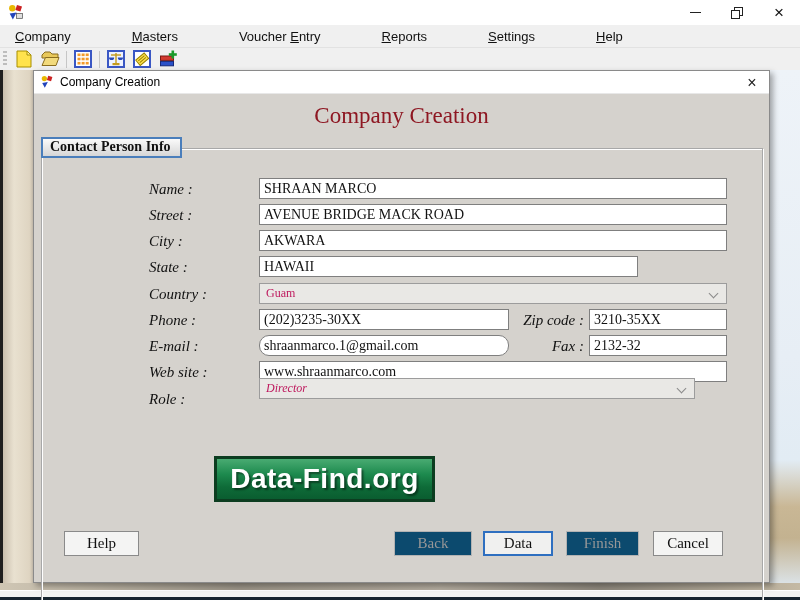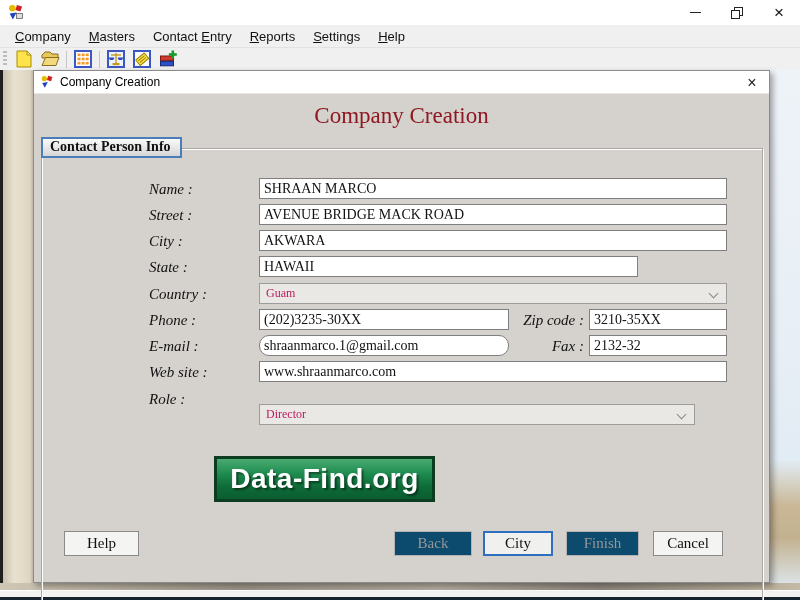--- a/index.html
+++ b/index.html
@@ -20,21 +20,21 @@
   .titlebar { position:absolute; left:0; top:0; width:800px; height:25px; background:#ffffff;
               display:flex; align-items:center; }
   .app-icon { width:17px; height:17px; margin:0 8px 0 7px; flex:0 0 auto; }
   .title-text { font-size:12px; color:#000; }
   .win-controls { margin-left:auto; display:flex; height:25px; }
   .win-btn { width:42px; height:25px; display:flex; align-items:center; justify-content:center; color:#222; }
   .win-btn svg { display:block; }
   .win-close-glyph { font-size:17px; line-height:1; color:#111; }
 
   .menubar { position:absolute; left:0; top:25px; width:800px; height:22px; background:#f0f0f0;
-             display:flex; align-items:center; padding-left:6px; }
+             display:flex; align-items:center; padding-left:6px;gap:43px; }
   .menu-item { font-size:13px; color:#111; padding:3px 9px; }
   .ak { text-decoration: underline; }
 
   .toolbar { position:absolute; left:0; top:47px; width:800px; height:23px; background:#f0f0f0;
              border-top:1px solid #e2e2e2; display:flex; align-items:center; padding-left:3px; }
   .tb-grip { width:4px; height:16px; margin-right:4px;
              background: repeating-linear-gradient(180deg,#bdbdbd 0 2px,#f0f0f0 2px 4px); }
   .tb-icon { width:20px; height:20px; margin:0 3px; }
   .tb-sep  { width:1px; height:17px; background:#c6c6c6; margin:0 3px; }
 
@@ -73,21 +73,21 @@
   .lab-city    { left:115px; top:162px; }  .in-city    { left:225px; top:159px; width:468px; }
   .lab-state   { left:115px; top:188px; }  .in-state   { left:225px; top:185px; width:379px; }
   .lab-country { left:115px; top:215px; }  .in-country { left:225px; top:212px; width:468px; }
   .lab-phone   { left:115px; top:241px; }  .in-phone   { left:225px; top:238px; width:250px; }
   .lab-zip     { left:470px; top:241px; width:80px; text-align:right; }
   .in-zip      { left:555px; top:238px; width:138px; }
   .lab-email   { left:115px; top:267px; }  .in-email   { left:225px; top:264px; width:250px;border-radius:10px; }
   .lab-fax     { left:470px; top:267px; width:80px; text-align:right; }
   .in-fax      { left:555px; top:264px; width:138px; }
   .lab-web     { left:115px; top:293px; }  .in-web     { left:225px; top:290px; width:468px; }
-  .lab-role    { left:115px; top:320px; }  .in-role    { left:225px; top:333px; width:436px; }
+  .lab-role    { left:115px; top:320px; }  .in-role    { left:225px; top:307px; width:436px;font-style:italic; }
 
   .logo { position:absolute; left:180px; top:385px; width:221px; height:46px;
           border:3px solid #0c3d20; background:linear-gradient(180deg,#49ab72 0,#1d8a4e 38%,#0e6b38 70%,#0a5d30 100%);
           display:flex; align-items:center; justify-content:center; }
   .logo-text { font-size:28px; font-weight:bold; color:#fff; letter-spacing:.5px;
                text-shadow:2px 2px 2px rgba(0,0,0,.45); }
 
   .dlg-btn { position:absolute; top:460px; height:25px; font-family:"Liberation Serif", serif;
              font-size:15px; color:#111; background:#f4f4f3; border:1px solid #8a8a8a;
              display:flex; align-items:center; justify-content:center; }
@@ -128,21 +128,21 @@
     </div>
     <div class="win-btn">
       <span class="win-close-glyph">×</span>
     </div>
   </div>
 </div>
 
 <div class="menubar">
   <div class="menu-item"><span></span><span class="ak">C</span><span>ompany</span></div>
   <div class="menu-item"><span></span><span class="ak">M</span><span>asters</span></div>
-  <div class="menu-item"><span>Contact </span><span class="ak">E</span><span>ntry</span></div>
+  <div class="menu-item"><span>Voucher </span><span class="ak">E</span><span>ntry</span></div>
   <div class="menu-item"><span></span><span class="ak">R</span><span>eports</span></div>
   <div class="menu-item"><span></span><span class="ak">S</span><span>ettings</span></div>
   <div class="menu-item"><span></span><span class="ak">H</span><span>elp</span></div>
 </div>
 
 <div class="toolbar">
   <div class="tb-grip"></div>
   <svg class="tb-icon" viewBox="0 0 20 20">
     <path d="M3 2 h10 l4 4 v12 h-14 z" fill="#ffe34d" stroke="#a88f00"></path>
     <path d="M13 2 l4 4 h-4 z" fill="#fff4a0" stroke="#a88f00"></path>
@@ -244,16 +244,16 @@
     <span>Director</span>
     <span class="chev"></span>
   </div>
 
   <div class="logo">
     <span class="logo-text">Data-Find.org</span>
   </div>
 
   <button class="dlg-btn btn-help">Help</button>
   <button class="dlg-btn btn-back disabled">Back</button>
-  <button class="dlg-btn btn-next">City</button>
+  <button class="dlg-btn btn-next">Data</button>
   <button class="dlg-btn btn-finish disabled">Finish</button>
   <button class="dlg-btn btn-cancel">Cancel</button>
 </div>
 
 </body></html>

